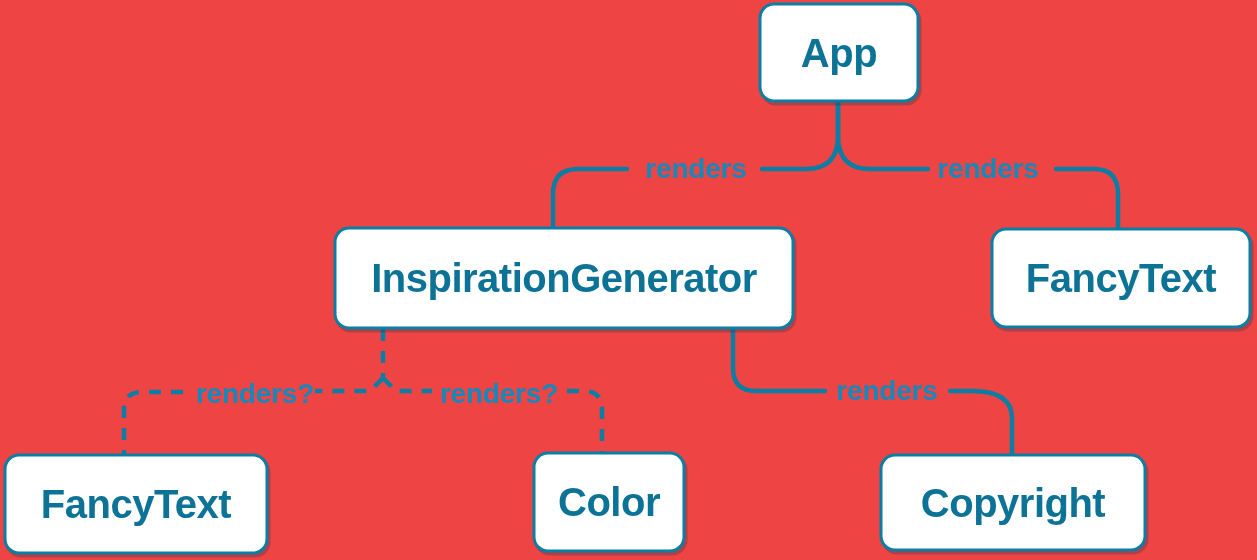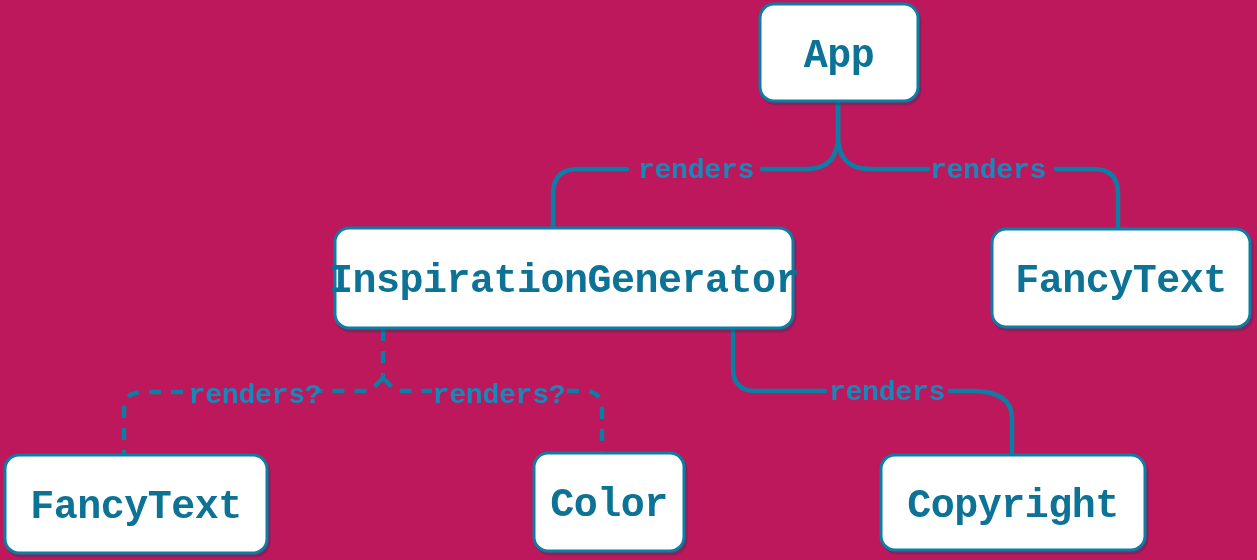--- a/index.html
+++ b/index.html
@@ -27,21 +27,21 @@
   .edge-label {
     font-size: 28px;
     font-weight: 700;
     letter-spacing: -0.2px;
     text-anchor: middle;
   }
 </style>
 </head>
 <body>
 
-<div class="canvas" style="background-color: #be185d; font-family: Liberation Mono, monospace;">
+<div class="canvas" style="background-color: #ef4444;">
   <svg width="1257" height="560" viewBox="0 0 1257 560">
 
     <g fill="none" stroke-width="4.5" stroke-linecap="round" stroke="#0a7ea4">
       <g>
         <path d="M 838 101 V 136 Q 838 169 806 169 H 762"></path>
         <path d="M 627 169 H 578 Q 553 169 553 194 V 228"></path>
       </g>
       <g>
         <path d="M 838 101 V 136 Q 838 169 870 169 H 928"></path>
         <path d="M 1056 169 H 1094 Q 1118 169 1118 194 V 229"></path>

